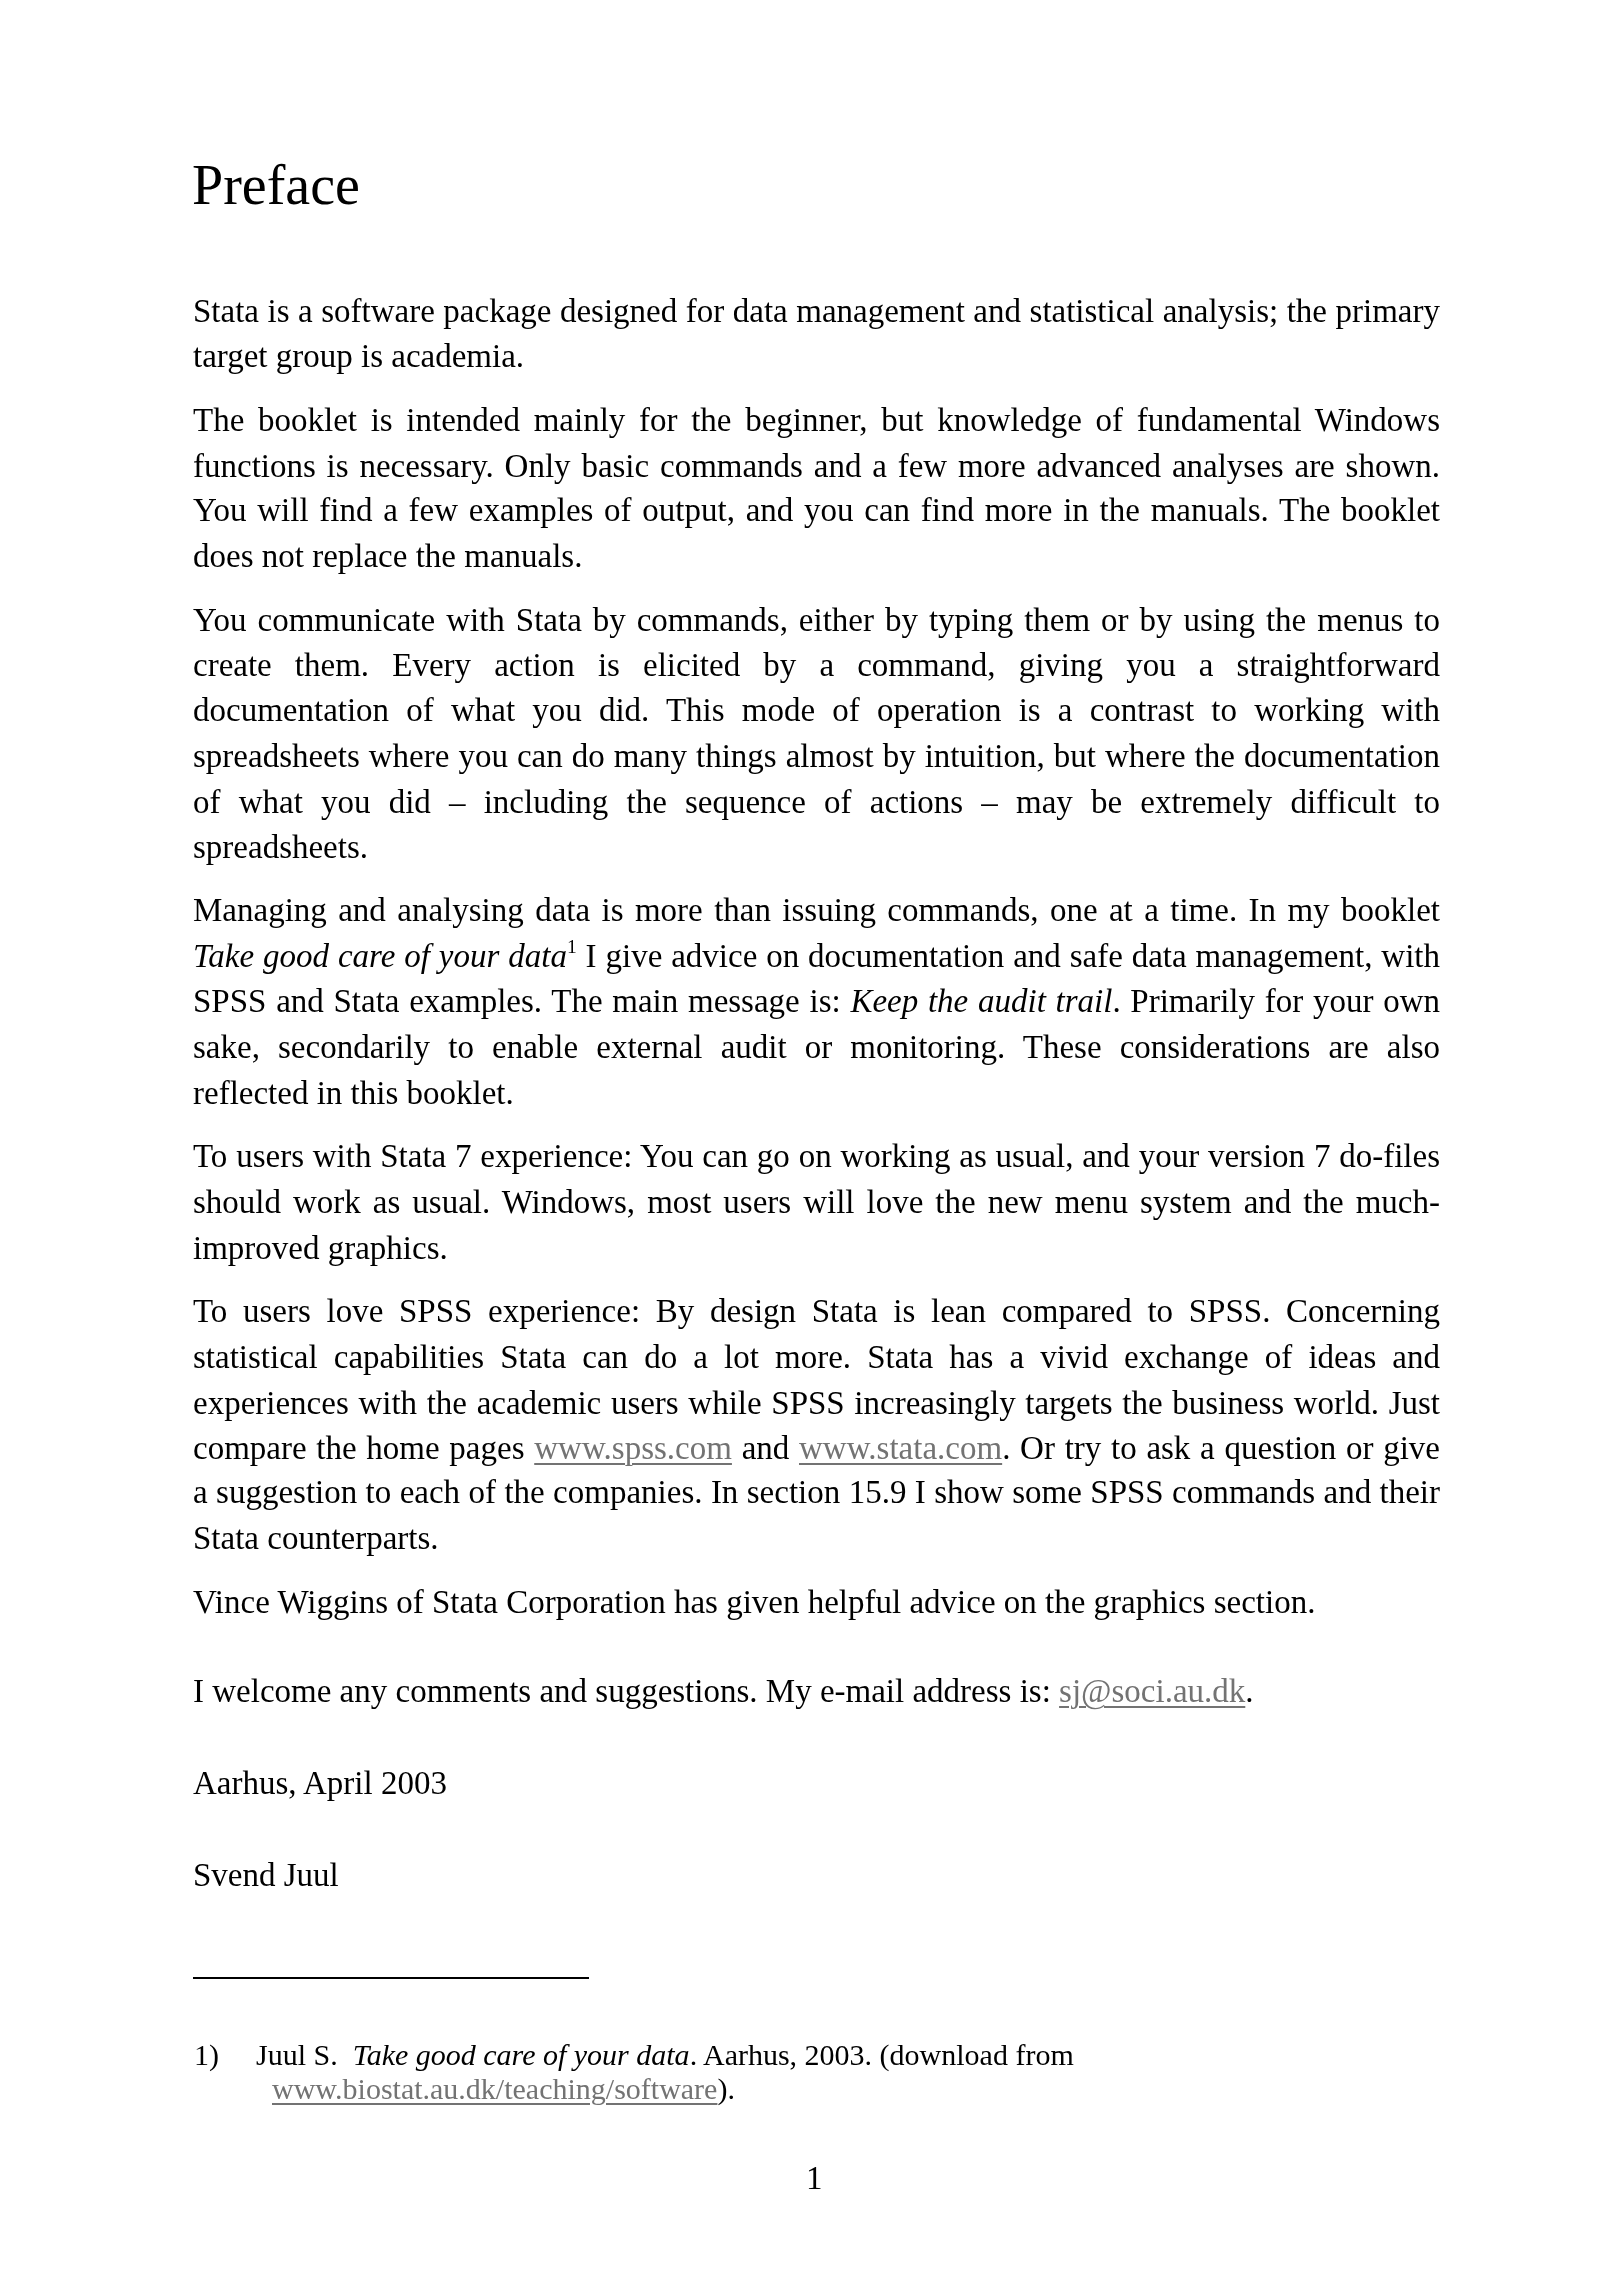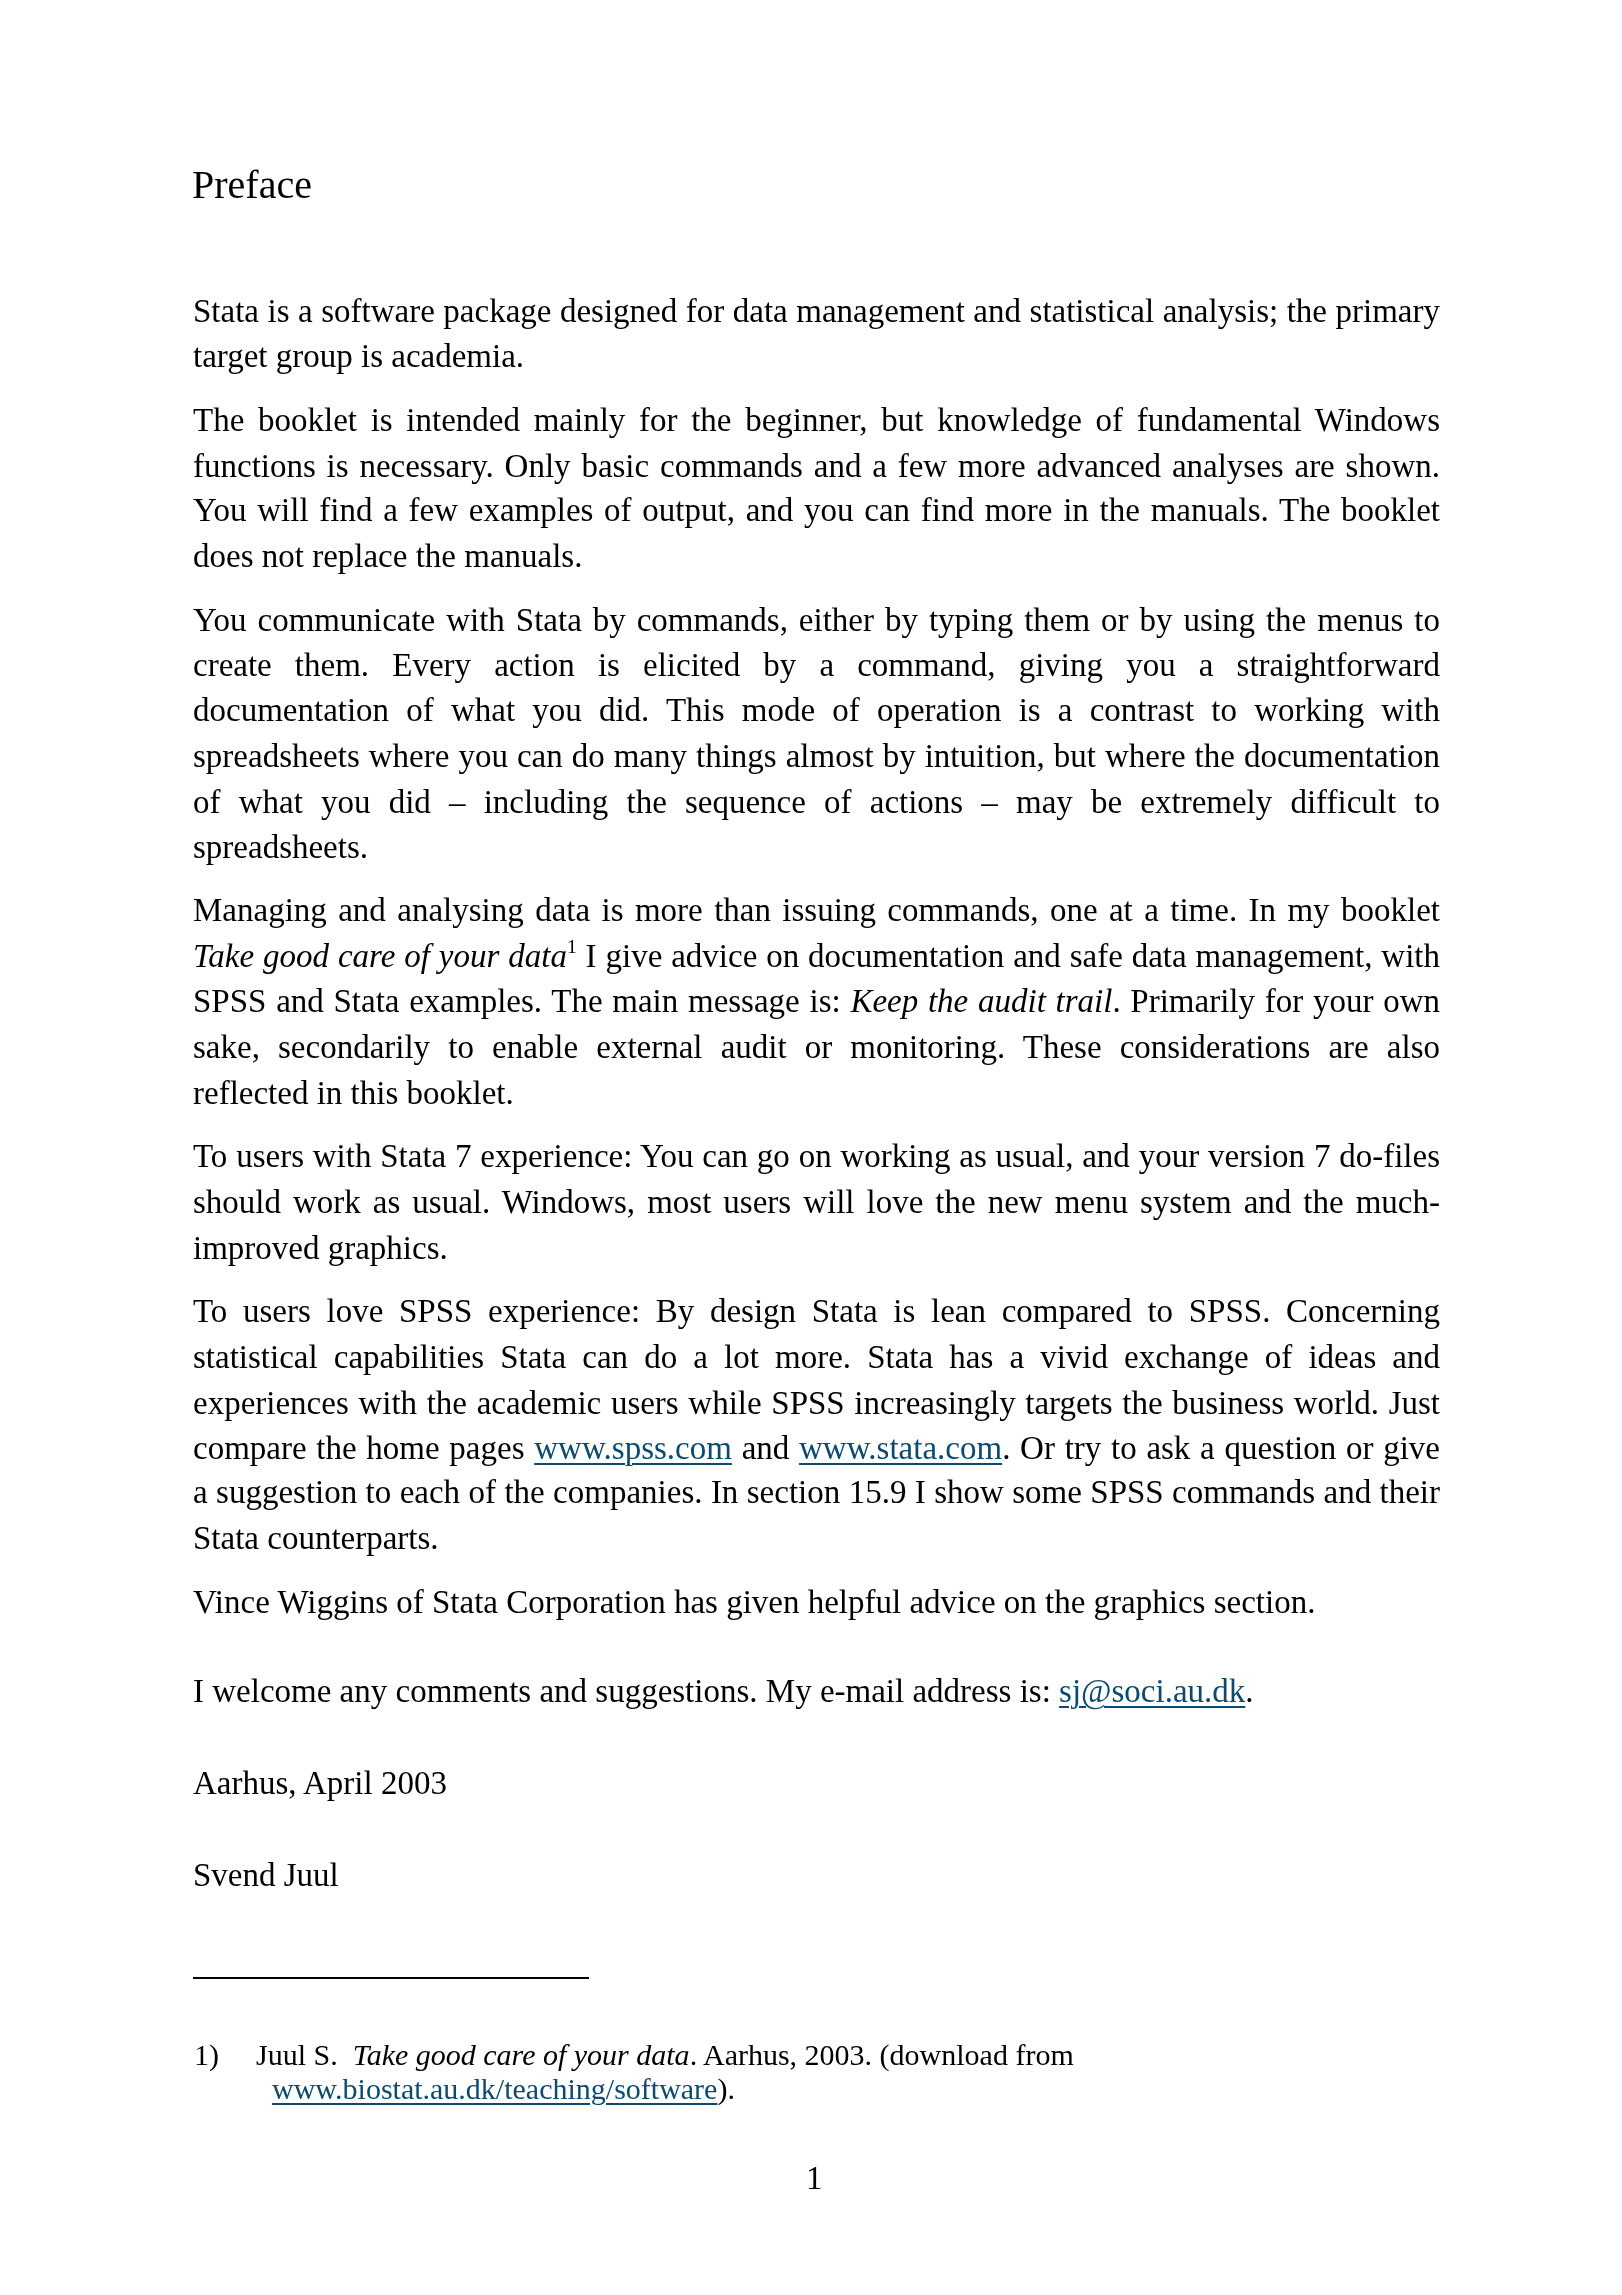--- a/index.html
+++ b/index.html
@@ -1,24 +1,24 @@
 <!DOCTYPE html>
 <html style="font-size:10.5px"><head>
 <meta charset="utf-8">
 <style>
   html, body { margin:0; padding:0; background:#ffffff; }
   body { width:1622px; height:2295px; position:relative; overflow:hidden;
          font-family:"Liberation Serif", "DejaVu Serif", serif; color:#000; }
-  .title { position:absolute; left:192px; top:149px; font-size:40px; line-height:72px; margin:0; font-weight:normal; }
+  .title { position:absolute; left:192px; top:149px; font-size:56px; line-height:72px; margin:0; font-weight:normal; }
   .line { position:absolute; left:193px; width:1247px; height:45px; line-height:45px;
           font-size:33px; white-space:nowrap;margin-top:6px; }
   .just { text-align:justify; text-align-last:justify; white-space:normal; overflow:hidden; }
   i { font-style:italic; }
   sup { font-size:19.6px; vertical-align:top; line-height:19.6px; position:relative; top:2.6px; }
-  a.u { color:#0c4a6e; text-decoration:underline; text-decoration-thickness:2px; text-underline-offset:3.9px; }
+  a.u { color:#737373; text-decoration:underline; text-decoration-thickness:2px; text-underline-offset:3.9px; }
   .rule { position:absolute; left:193px; top:1977px; width:396px; height:0; border-top:2.6px solid #000; }
   .fn { position:absolute; font-size:30px; line-height:34px; white-space:nowrap; }
   .pageno { position:absolute; left:806px; top:2159px; font-size:33px; line-height:39px; }
 </style>
 </head>
 <body>
 
 <h1 class="title">Preface</h1>
 
 <div class="line just" style="top:283px">Stata is a software package designed for data management and statistical analysis; the primary</div>

